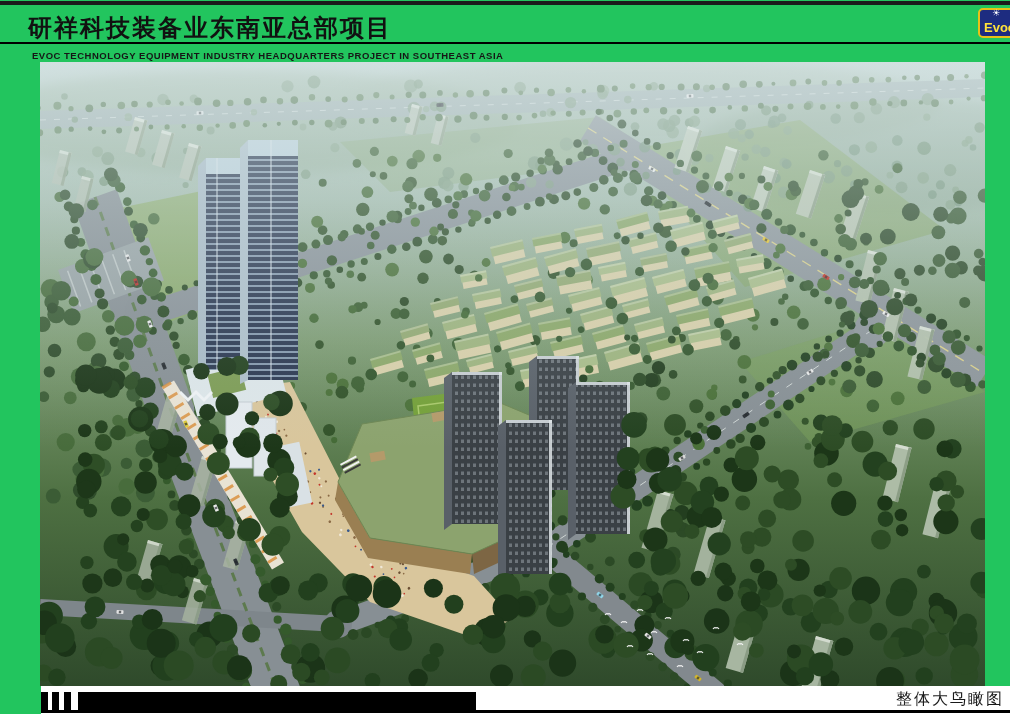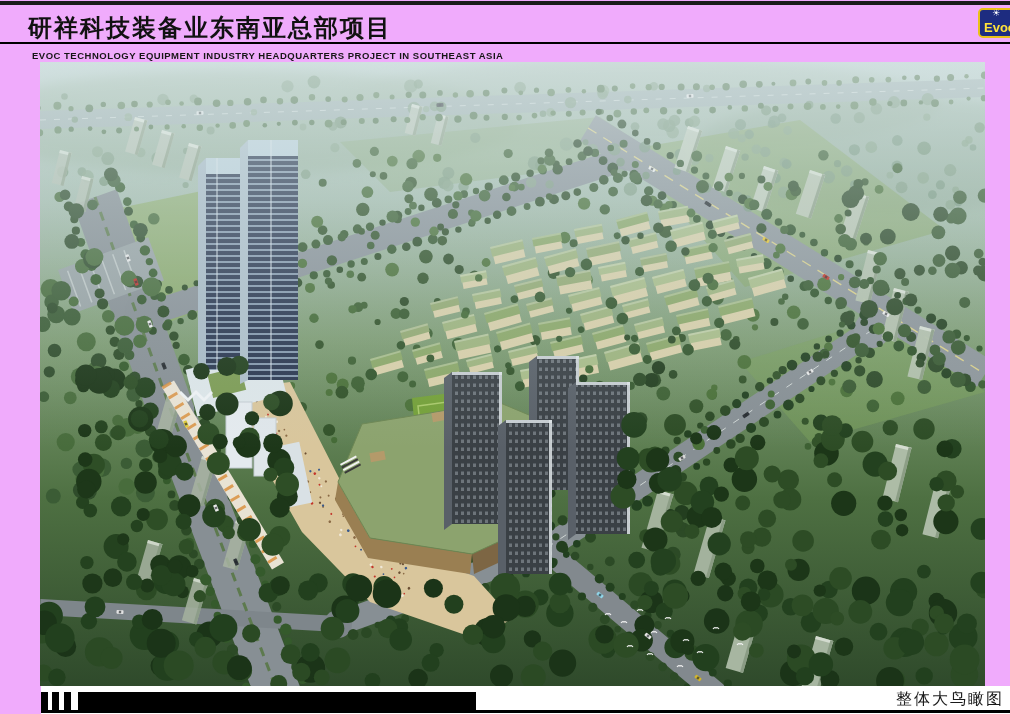--- a/index.html
+++ b/index.html
@@ -1,16 +1,16 @@
 <!DOCTYPE html>
 <html><head>
 <meta charset="utf-8">
 <style>
   html,body{margin:0;padding:0;background:#888;}
-  .page{position:relative;width:1010px;height:714px;background:#f0abfc;overflow:hidden;
+  .page{position:relative;width:1010px;height:714px;background:#22c55e;overflow:hidden;
         font-family:"Liberation Sans","DejaVu Sans",sans-serif;}
   
   .topline{position:absolute;left:0;top:1px;width:100%;height:4px;background:#1b1b1b;}
   .title-cn{position:absolute;left:28px;top:12px;margin:0;font-size:24px;font-weight:bold;
             letter-spacing:2px;color:#111;font-family:"DejaVu Sans","Liberation Sans",sans-serif;}
   .title-rule{position:absolute;left:0;top:42px;width:100%;height:2px;background:#000;}
   .subtitle-en{position:absolute;left:28px;top:46px;margin:4px;font-size:9.5px;font-weight:bold;
                letter-spacing:.5px;color:#161616;}
   .logo{position:absolute;left:978px;top:8px;width:48px;height:30px;background:#1d2c80;
         border:2px solid #e9c117;border-radius:5px;box-sizing:border-box;text-align:left;}

